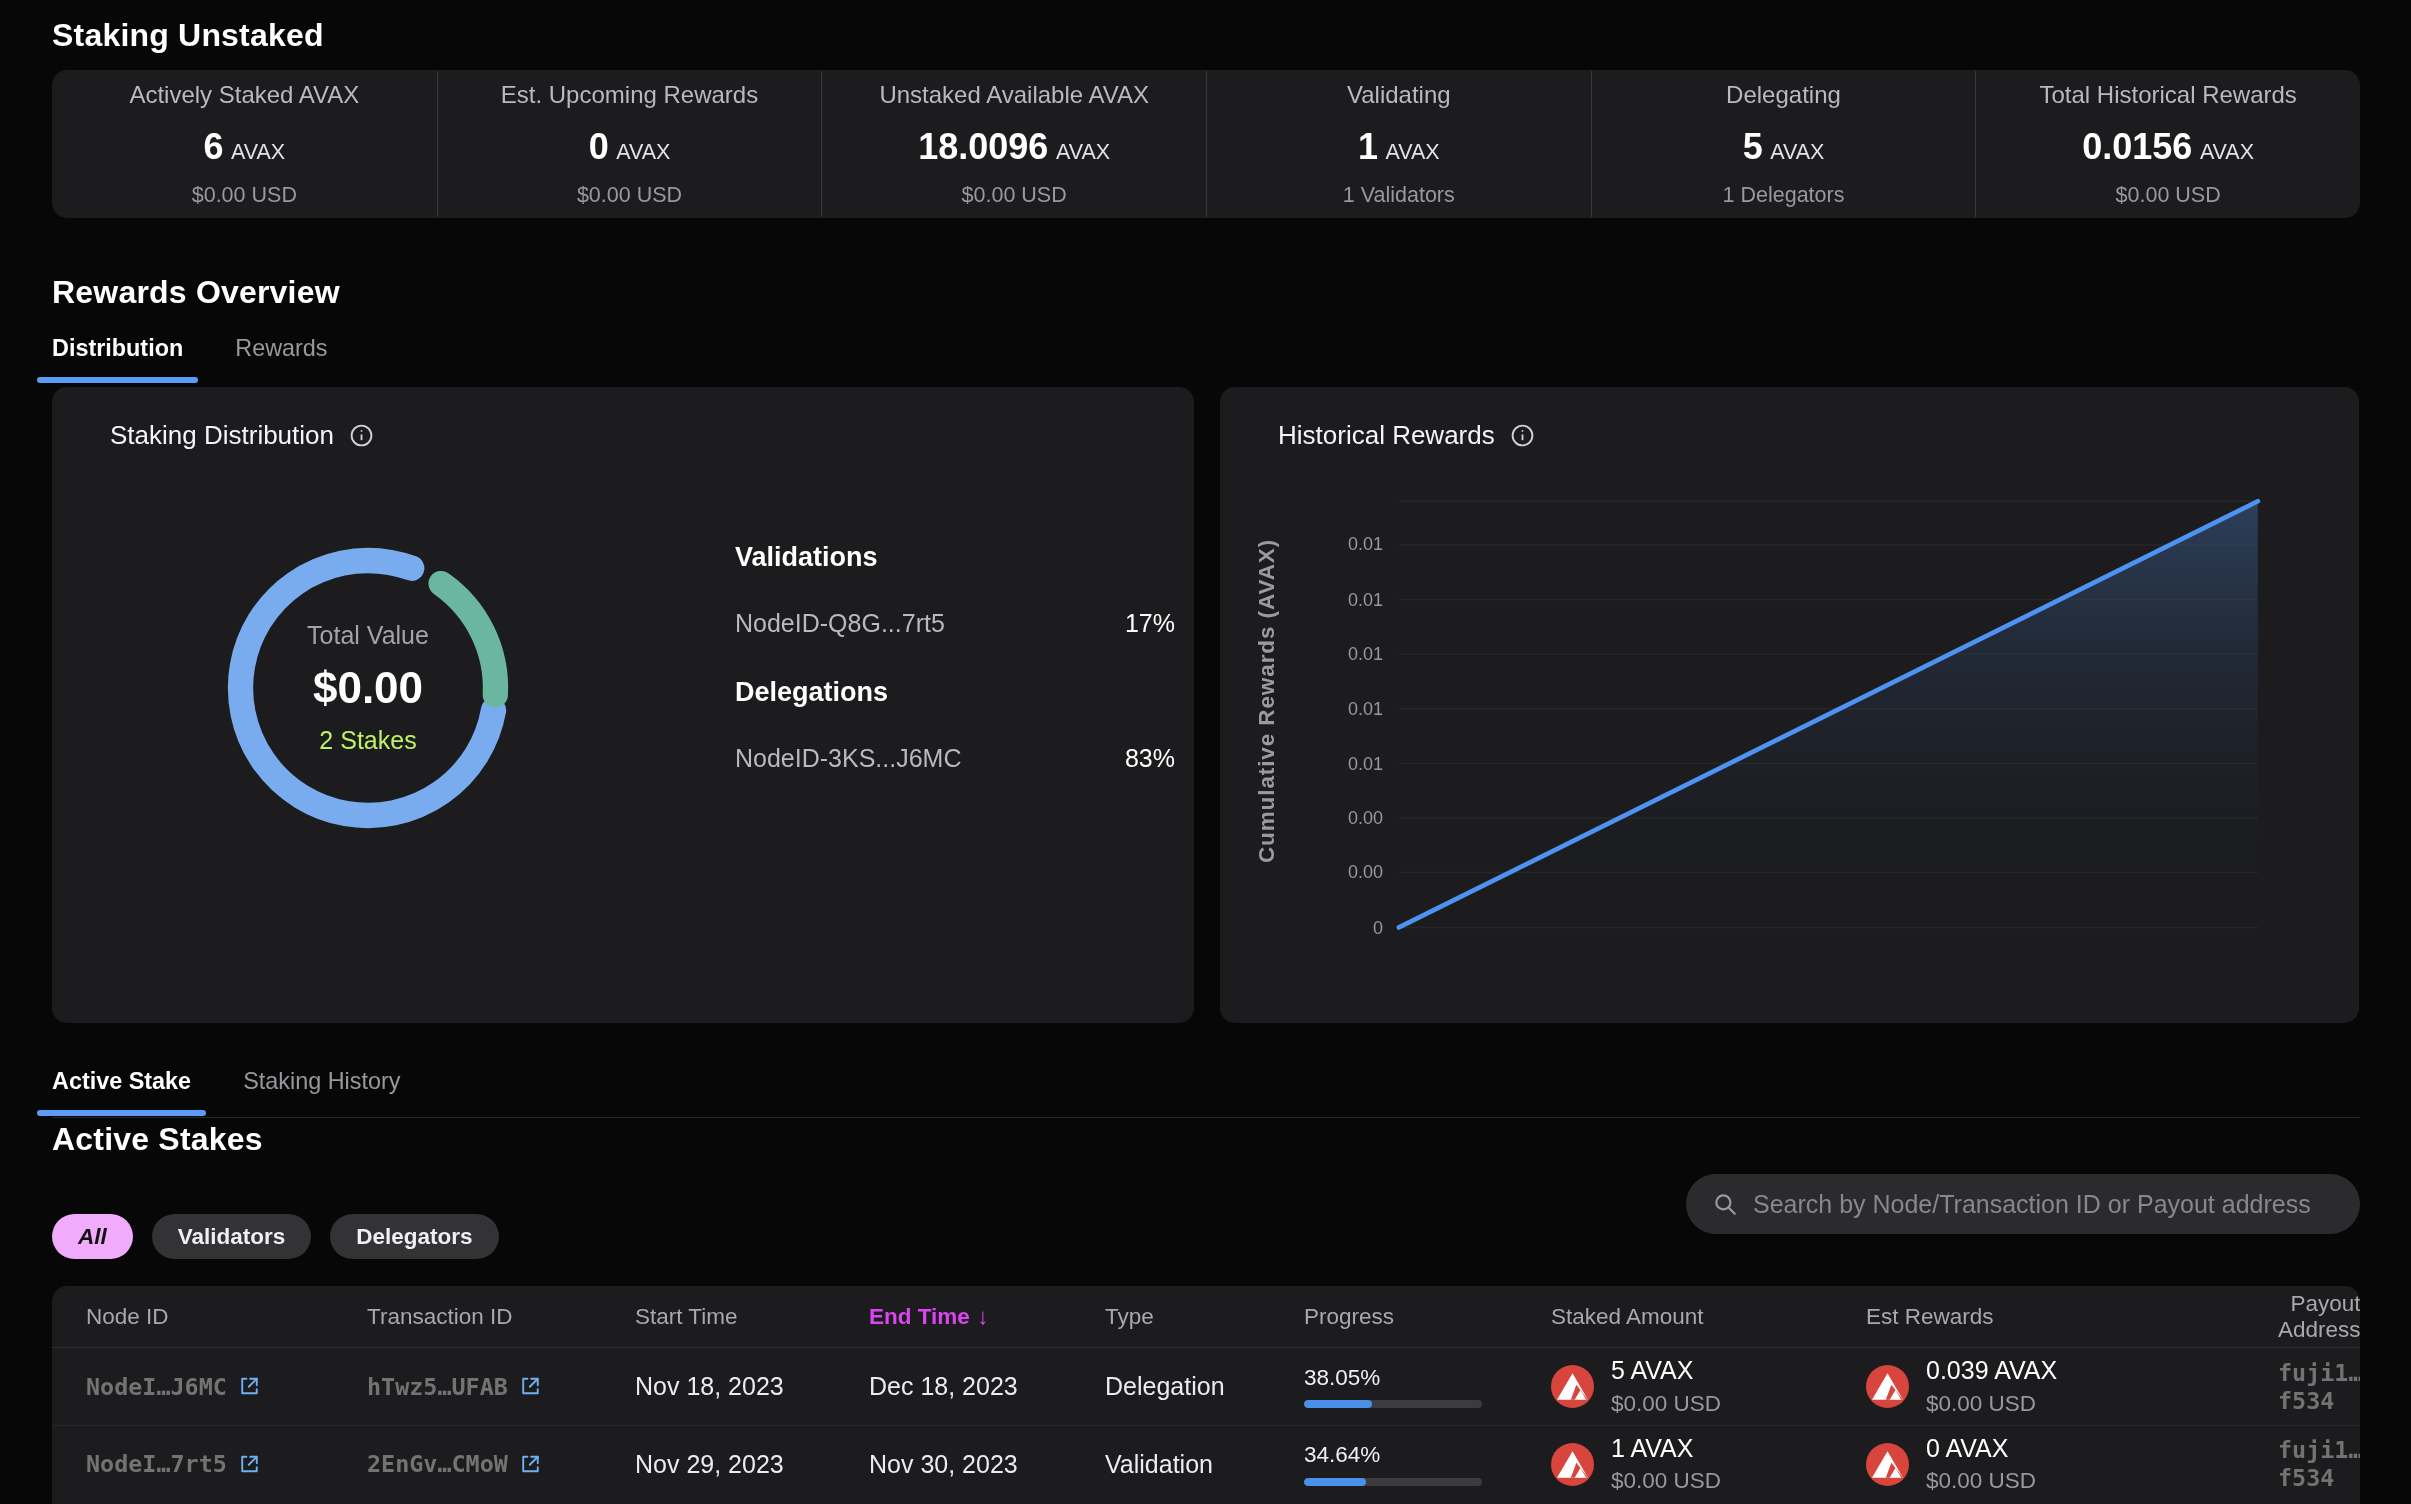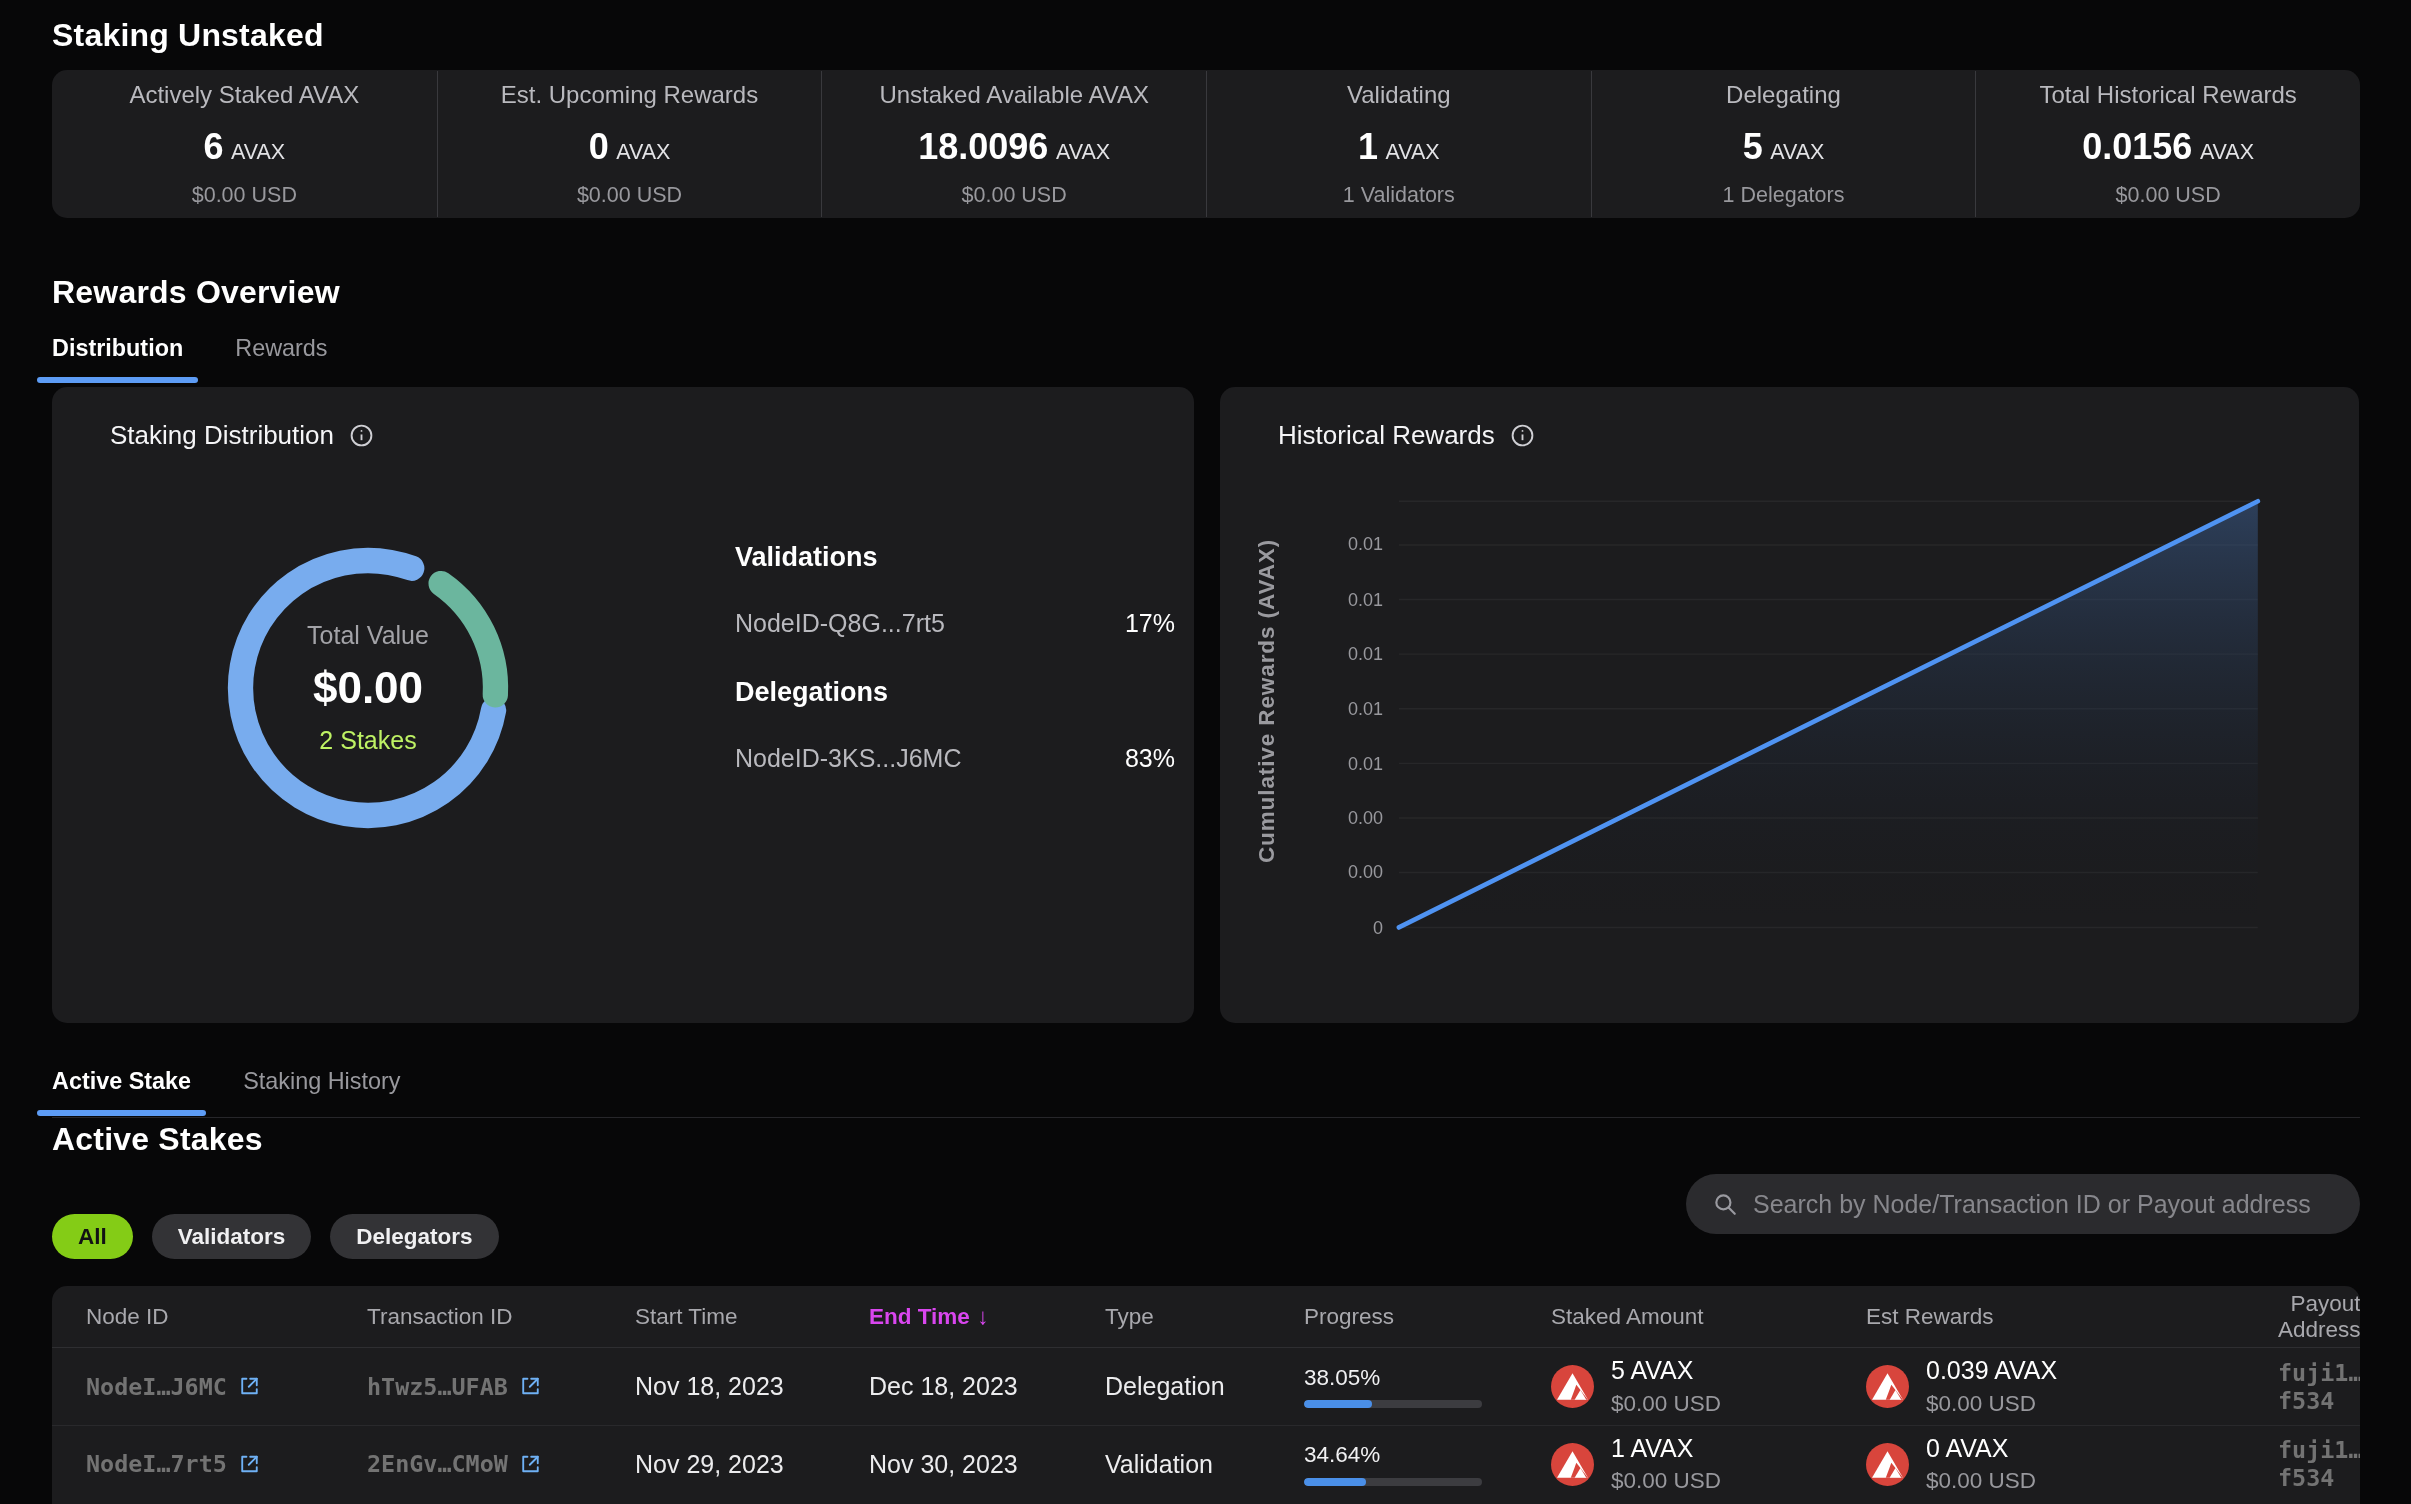--- a/index.html
+++ b/index.html
@@ -73,21 +73,21 @@
   .y-axis-label {
     position:absolute; left:34px; top:314px; transform:rotate(-90deg) translateX(-50%);
     transform-origin:left top; font-size:22.5px; font-weight:700; color:#9a9a9f; letter-spacing:0.9px; white-space:nowrap;
   }
 
   
   #active-stakes-title { position:absolute; left:52px; top:1121px; }
   .chips { position:absolute; left:52px; top:1214px; display:flex; gap:19px; }
   .chip { height:45px; border-radius:24px; padding:0 26px; display:flex; align-items:center;
     font-size:22.5px; font-weight:600; cursor:pointer; }
-  .chip.selected { background:#84cc16; color:#121214; }
+  .chip.selected { background:#f0abfc; color:#121214;font-style:italic; }
   .chip.unselected { background:#333336; color:#f0f0f2; }
 
   .search-box { position:absolute; left:1686px; right:52px; top:1174px; height:60px;
     background:#2b2b2e; border-radius:30px; display:flex; align-items:center; padding:0 26px; gap:15px; }
   .search-box input { background:transparent; border:none; outline:none; flex:1;
     font-size:25px; color:#e8e8ea; font-family:"Liberation Sans", sans-serif; }
   .search-box input::placeholder { color:#87878c; }
 
   
   .table-card { position:absolute; left:52px; right:52px; top:1286px; height:225px;

